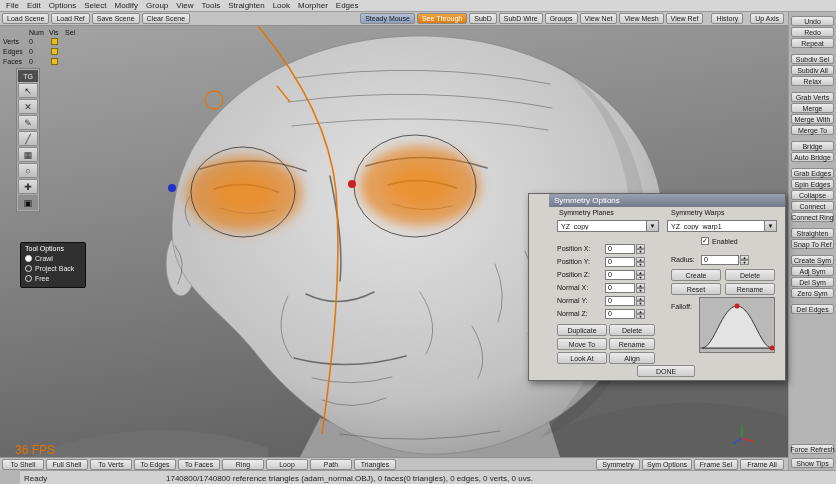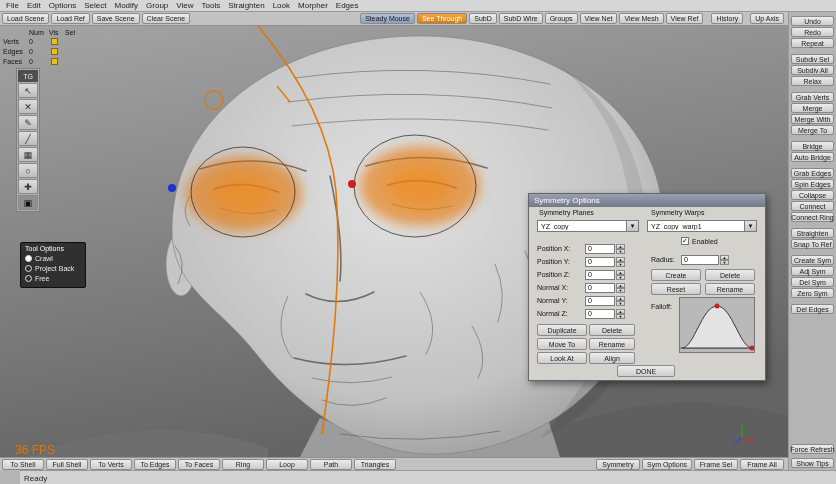--- a/index.html
+++ b/index.html
@@ -37,21 +37,21 @@
   .rightpanel{position:absolute;right:0;top:12px;width:48px;height:458px;background:#b4b4b4;border-left:1px solid #999;display:flex;flex-direction:column;align-items:center;padding:3px 0 2px 0;box-sizing:border-box;z-index:4;}
   .rp-btn{width:43px;height:10px;font-size:7px;margin:1px 0 0 0;padding:0 1px;}
   .rp-btn.g{margin-top:6px;}
   
   .bottombar{position:absolute;left:0;top:457px;width:788px;height:13px;background:#c2c2c2;border-top:1px solid #909090;display:flex;align-items:center;padding:0 2px;box-sizing:border-box;}
   .bb-btn{width:42px;}
   
   .statusbar{position:absolute;left:0;top:470px;width:836px;height:14px;background:#d2d2d2;border-top:1px solid #999;font-size:8px;color:#222;display:flex;align-items:center;margin-left:20px;}
   .status-ready{margin-left:4px;width:142px;}
   
-  .dialog{position:absolute;left:528px;top:193px;width:236px;height:186px;background:#d4d2cc;border:1px solid #666;box-shadow:2px 3px 7px rgba(0,0,0,.45);font-size:7px;color:#111;z-index:10;}
+  .dialog{position:absolute;left:528px;top:193px;width:236px;height:186px;background:#d4d2cc;border:1px solid #666;box-shadow:2px 3px 7px rgba(0,0,0,.45);font-size:7px;color:#111;z-index:10;padding-left:20px;}
   .dlg-title{height:13px;background:linear-gradient(#9aa0ae,#737a8c);color:#fff;font-size:8px;display:flex;align-items:center;padding-left:5px;}
   .dlg-body{position:relative;height:172px;}
   .dlg-label{position:absolute;white-space:nowrap;}
   .select{position:absolute;height:12px;background:#fff;border:1px solid #7a7a7a;display:flex;align-items:center;box-sizing:border-box;}
   .select .txt{flex:1;padding-left:3px;white-space:nowrap;overflow:hidden;}
   .select .arrow{width:11px;height:100%;background:linear-gradient(#e2e2e2,#c2c2c2);border-left:1px solid #7a7a7a;display:flex;align-items:center;justify-content:center;font-size:6px;flex:none;}
   .field-row{position:absolute;left:8px;display:flex;align-items:center;height:11px;}
   .field-row .lbl{width:48px;}
   .num-input{width:30px;height:10px;border:1px solid #7a7a7a;background:#fff;font-size:7px;padding:0 2px;box-sizing:border-box;font-family:"Liberation Sans",sans-serif;}
   .spin{display:flex;flex-direction:column;width:9px;height:10px;margin-left:1px;}
@@ -373,15 +373,16 @@
     <span class="btn bb-btn">Triangles</span>
     <span class="spacer"></span>
     <span class="btn" style="width:44px">Symmetry</span>
     <span class="btn" style="width:50px">Sym Options</span>
     <span class="btn" style="width:44px">Frame Sel</span>
     <span class="btn" style="width:44px">Frame All</span>
   </div>
 
   <div class="statusbar">
     <span class="status-ready">Ready</span>
+    <span class="status-info">1740800/1740800 reference triangles (adam_normal.OBJ), 0 faces(0 triangles), 0 edges, 0 verts, 0 uvs.</span>
   </div>
 
 </div>
 
 </body></html>

